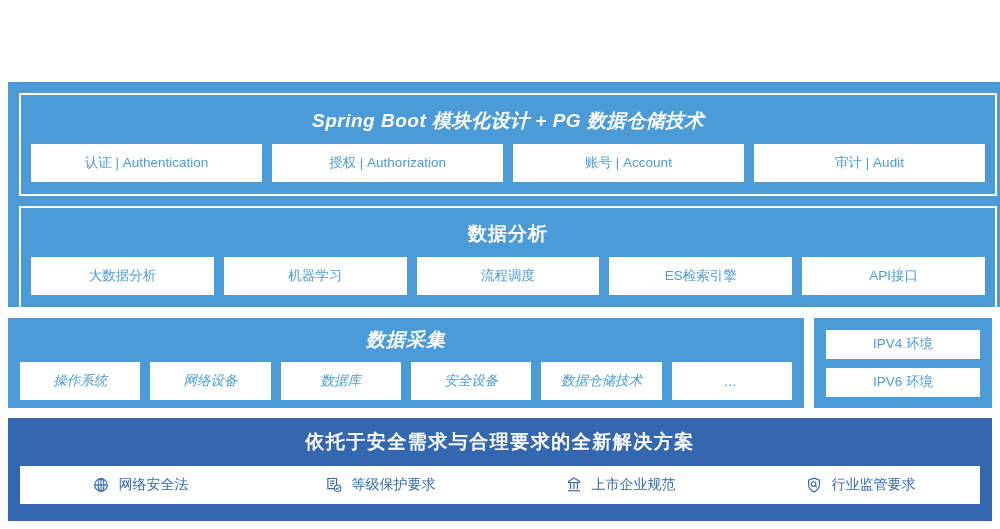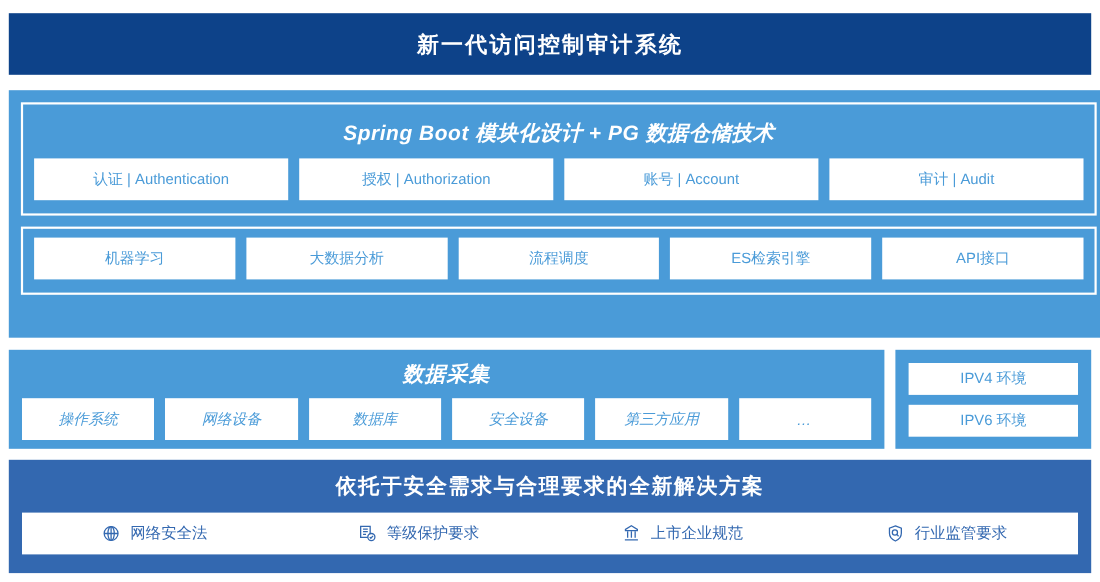--- a/index.html
+++ b/index.html
@@ -176,57 +176,55 @@
     flex: 0 0 auto;
   }
   .sol-chip .ico svg { display: block; }
   .ellipsis { letter-spacing: 2px; }
 </style>
 </head>
 <body>
 
 <div class="page">
 
-  <div class="header-bar">
-    <div class="header-title">新一代访问控制审计系统</div>
-  </div>
 
   <div class="panel panel-stack">
 
     <div class="subpanel">
       <div class="subpanel-title italic">Spring Boot 模块化设计 + PG 数据仓储技术</div>
       <div class="chip-row">
         <div class="chip">认证 | Authentication</div>
         <div class="chip">授权 | Authorization</div>
         <div class="chip">账号 | Account</div>
         <div class="chip">审计 | Audit</div>
       </div>
     </div>
 
     <div class="subpanel">
+      <div class="subpanel-title">数据分析</div>
       <div class="chip-row">
+        <div class="chip">大数据分析</div>
         <div class="chip">机器学习</div>
-        <div class="chip">大数据分析</div>
         <div class="chip">流程调度</div>
         <div class="chip">ES检索引擎</div>
         <div class="chip">API接口</div>
       </div>
     </div>
 
   </div>
 
   <div class="collect-wrap">
     <div class="collect-main">
       <div class="collect-title">数据采集</div>
       <div class="chip-row">
         <div class="chip">操作系统</div>
         <div class="chip">网络设备</div>
         <div class="chip">数据库</div>
         <div class="chip">安全设备</div>
-        <div class="chip">第三方应用</div>
+        <div class="chip">数据仓储技术</div>
         <div class="chip ellipsis">…</div>
       </div>
     </div>
 
     <div class="collect-side">
       <div class="side-chip">IPV4 环境</div>
       <div class="side-chip">IPV6 环境</div>
     </div>
   </div>
 

